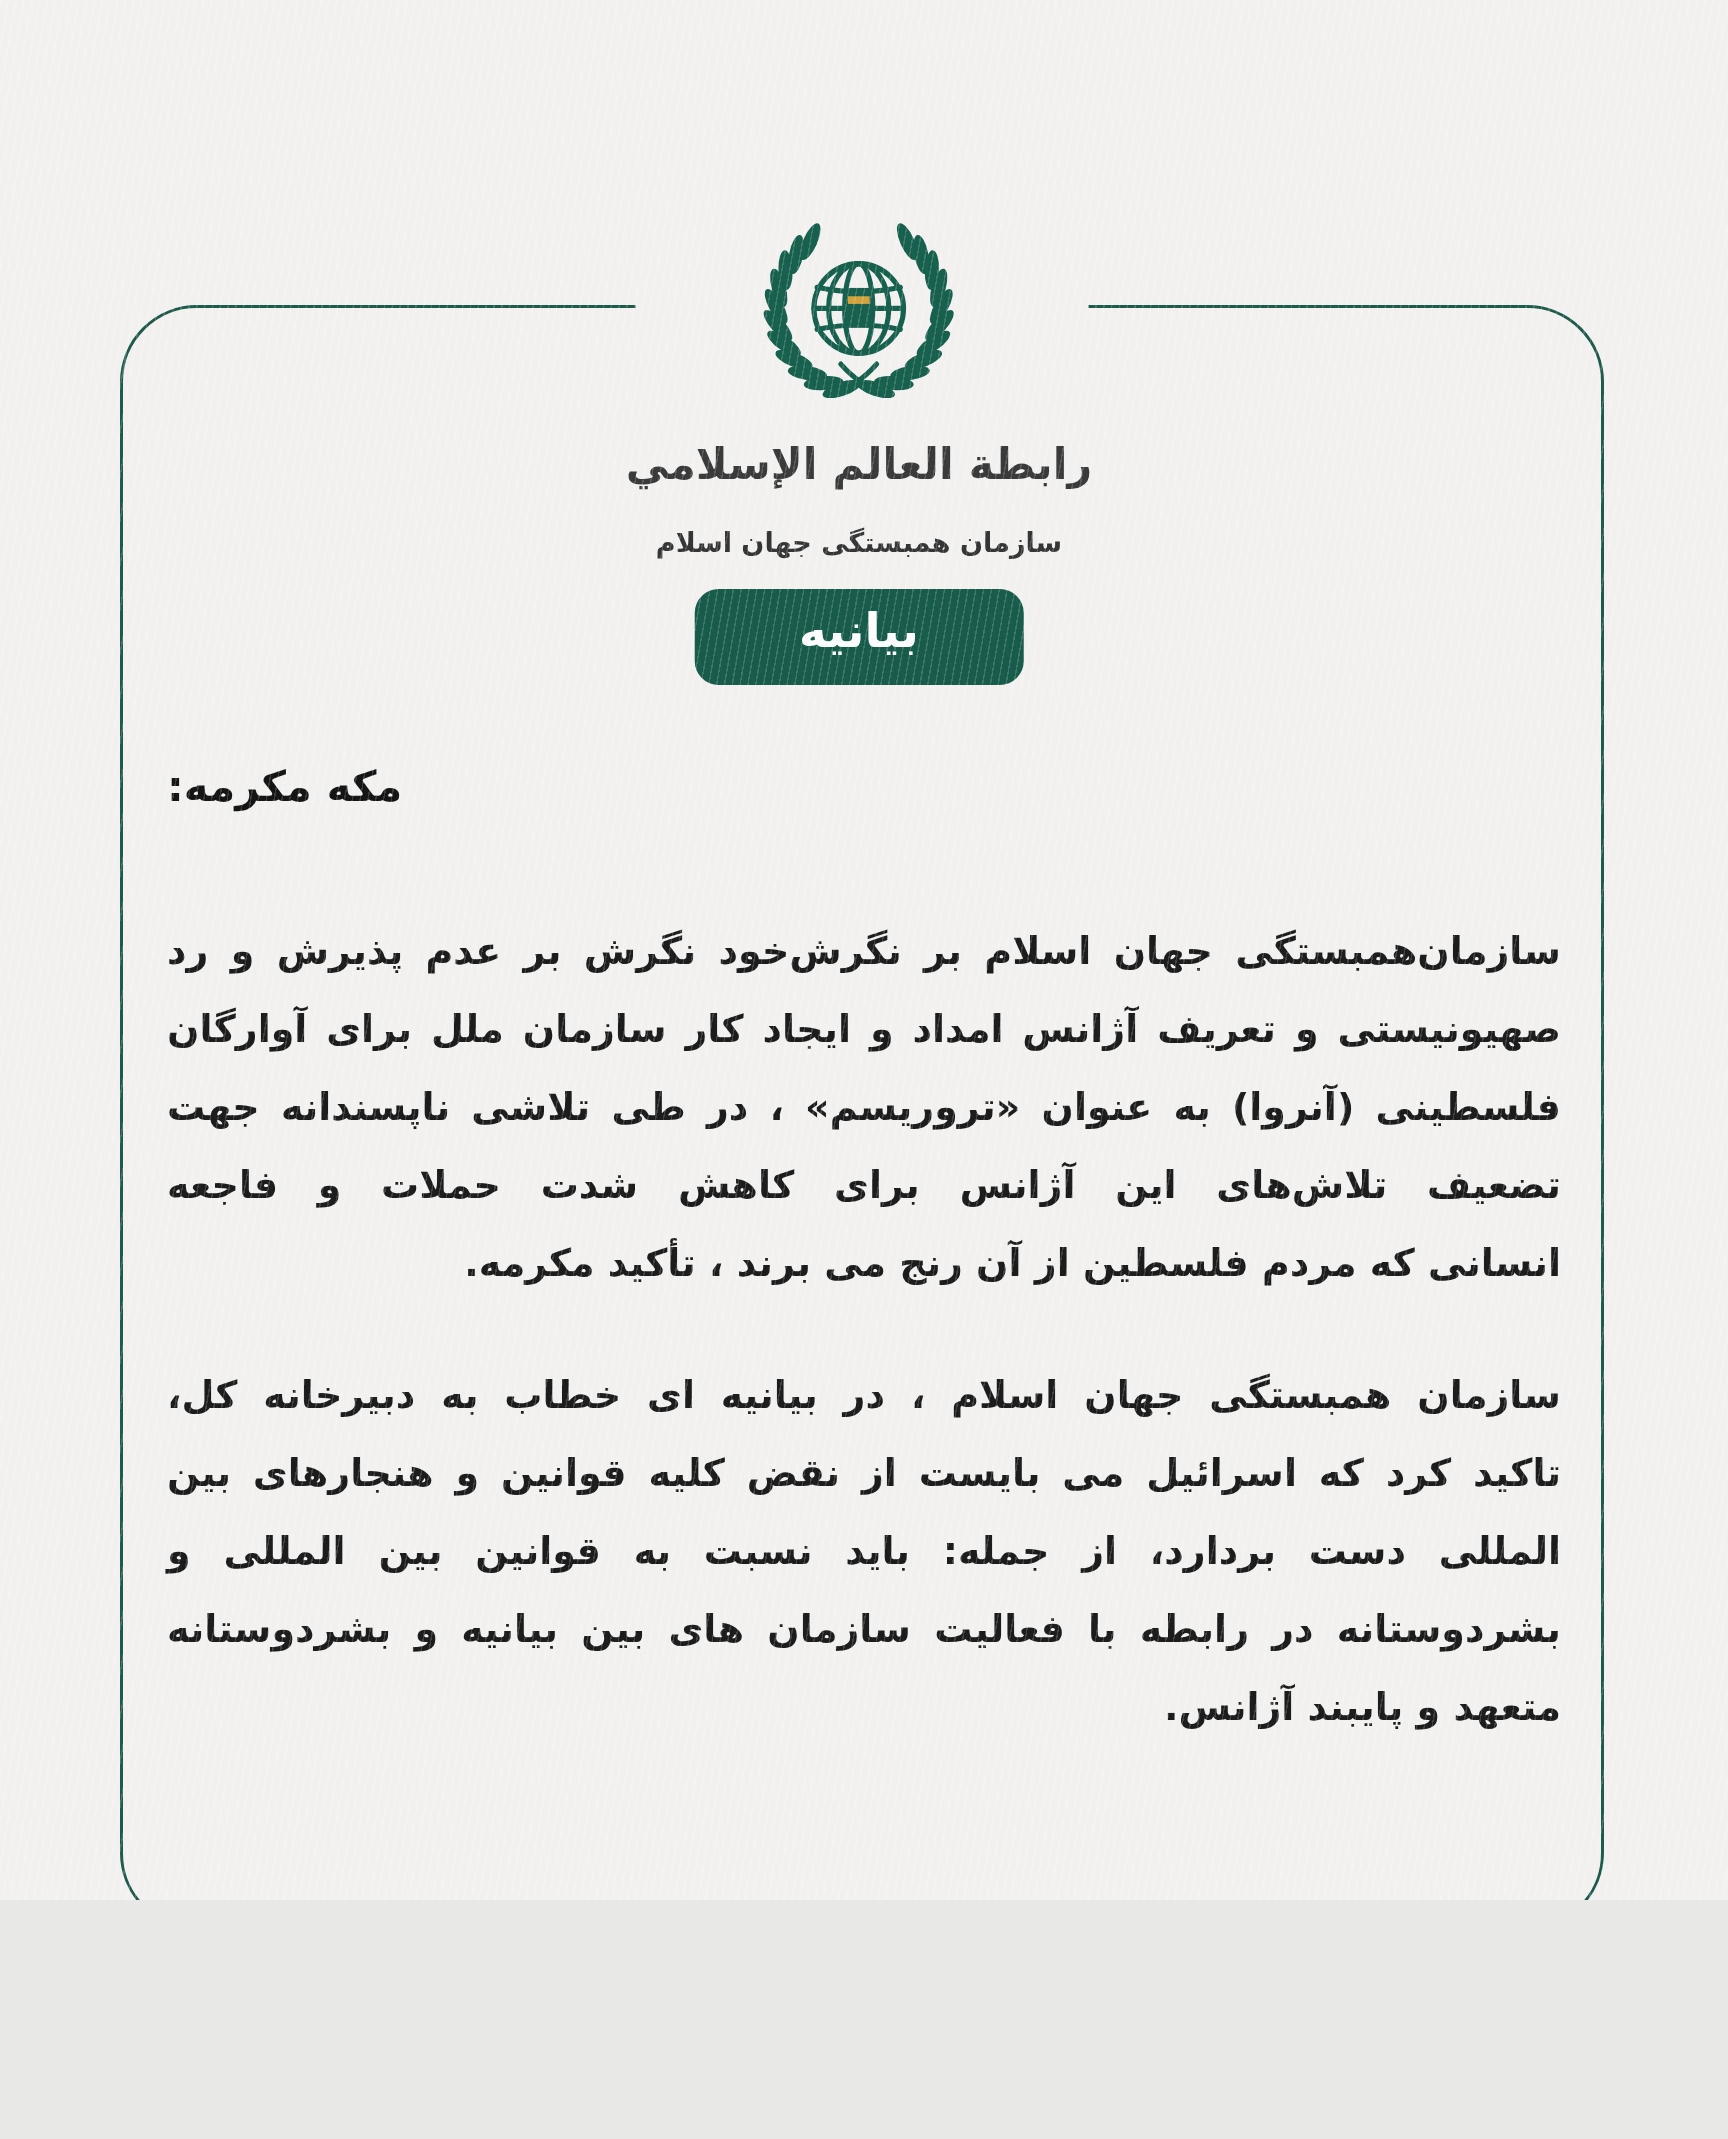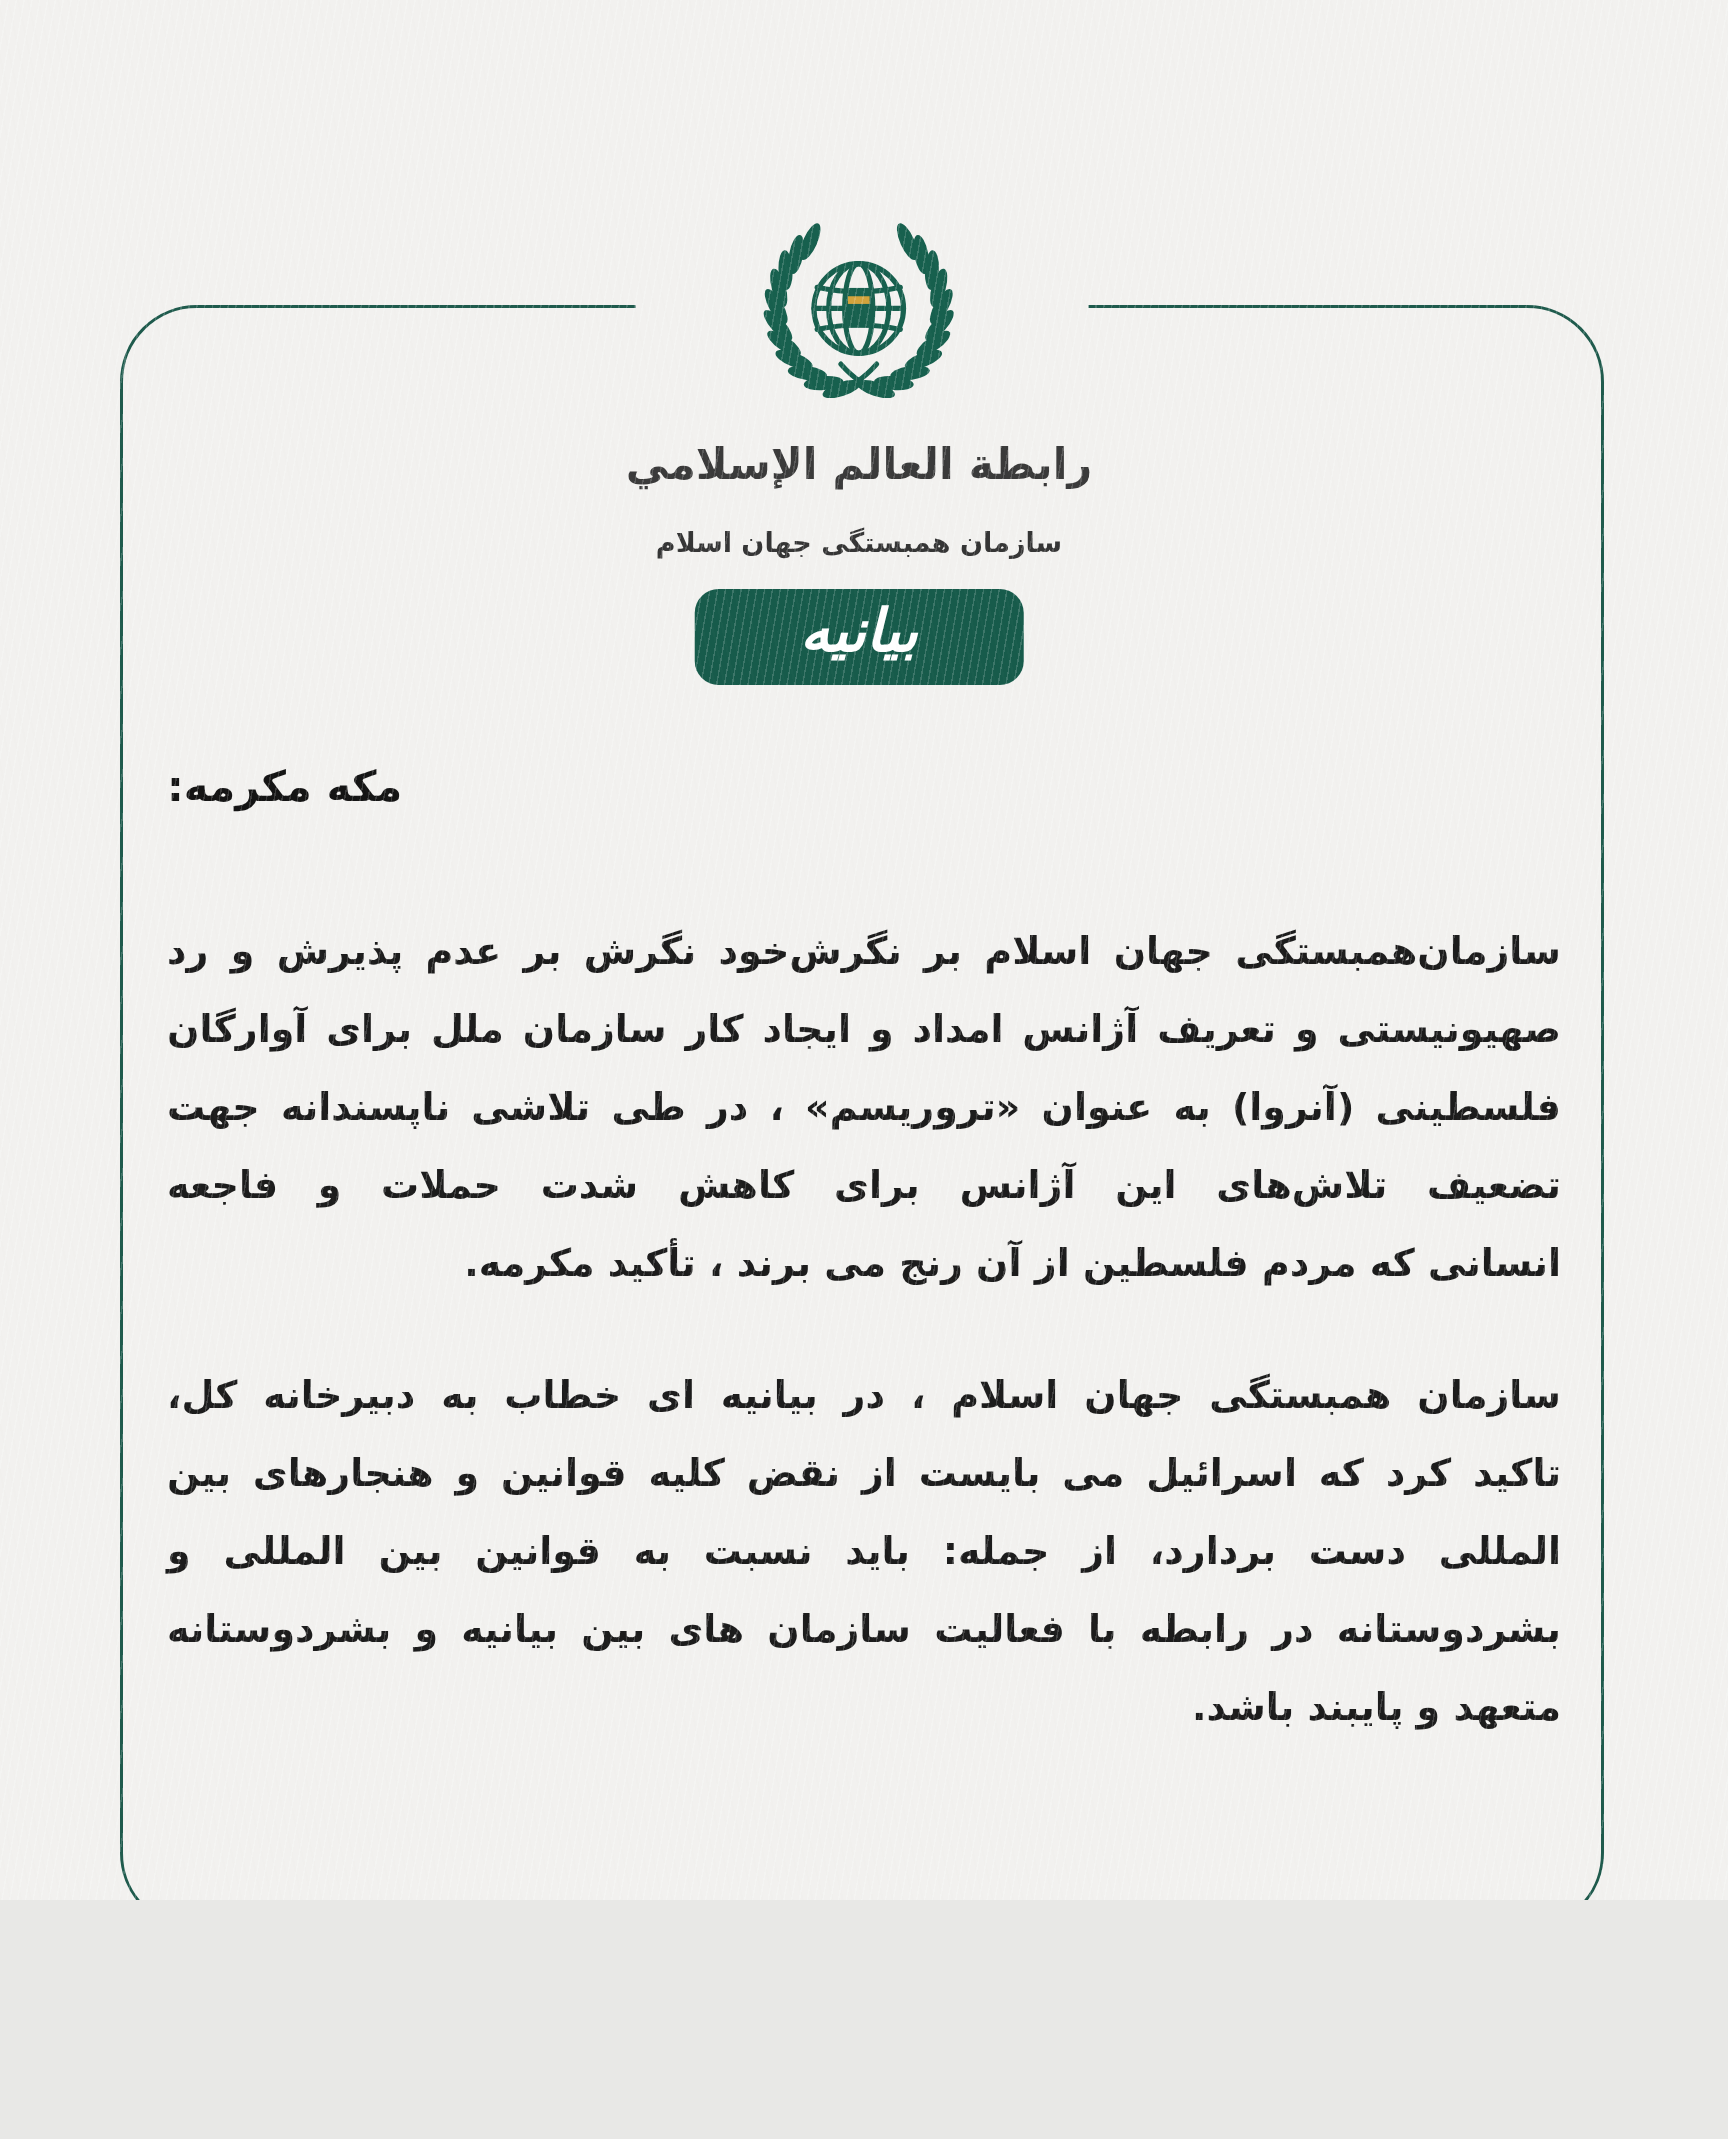--- a/index.html
+++ b/index.html
@@ -52,22 +52,22 @@
     font-size:27px;line-height:38px;font-weight:bold;
     color:#353535;white-space:nowrap;direction:rtl;
   }
   .banner{
     margin-top:26.5px;
     width:329px;height:96px;
     background:#175b4b;border-radius:24px;
     display:flex;align-items:center;justify-content:center;
   }
   .banner span{
-    color:#ffffff;font-size:59px;font-weight:bold;
-    transform:translateY(-5.6px);direction:rtl;font-style:italic;
+    color:#ffffff;font-size:47px;font-weight:bold;
+    transform:translateY(-5.6px);direction:rtl;
   }
   .doc{
     position:absolute;top:732px;left:167px;width:1394px;
     direction:rtl;z-index:3;color:#1c1c1c;
   }
   .city{
     margin:28px 42px 16px 0;
     font-size:42px;line-height:54px;font-weight:bold;
     text-align:left;color:#141414;
   }
@@ -146,18 +146,18 @@
       <div class="line">فلسطینی (آنروا) به عنوان «تروریسم» ، در طی تلاشی ناپسندانه جهت</div>
       <div class="line">تضعیف تلاش‌های این آژانس برای کاهش شدت حملات و فاجعه</div>
       <div class="line last">انسانی که مردم فلسطین از آن رنج می برند ، تأکید مکرمه.</div>
     </div>
 
     <div class="para">
       <div class="line">سازمان همبستگی جهان اسلام ، در بیانیه ای خطاب به دبیرخانه کل،</div>
       <div class="line">تاکید کرد که اسرائیل می بایست از نقض کلیه قوانین و هنجارهای بین</div>
       <div class="line">المللی دست بردارد، از جمله: باید نسبت به قوانین بین المللی و</div>
       <div class="line">بشردوستانه در رابطه با فعالیت سازمان های بین بیانیه و بشردوستانه</div>
-      <div class="line last">متعهد و پایبند باشد.</div>
+      <div class="line last">متعهد و پایبند آژانس.</div>
     </div>
   </main>
 
 </div>
 
 
 </body></html>

